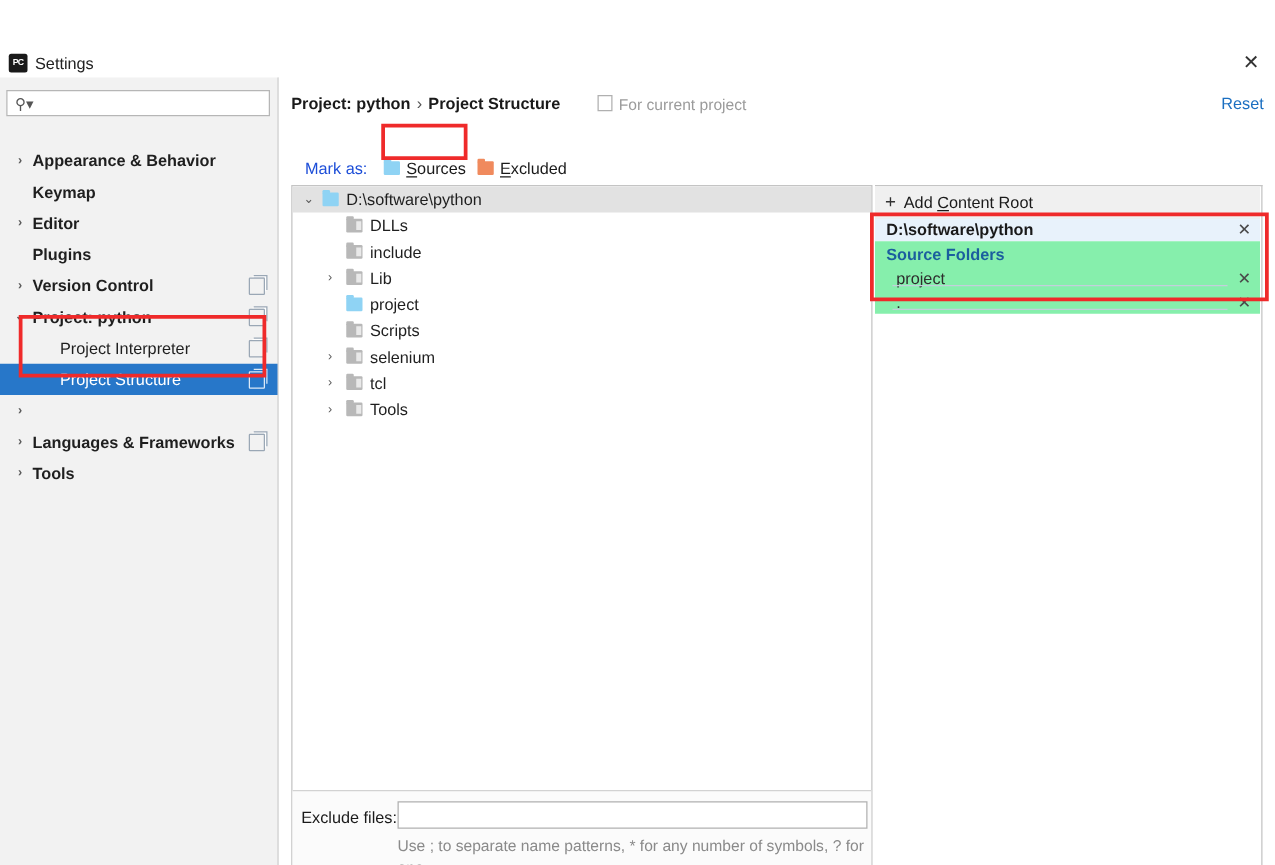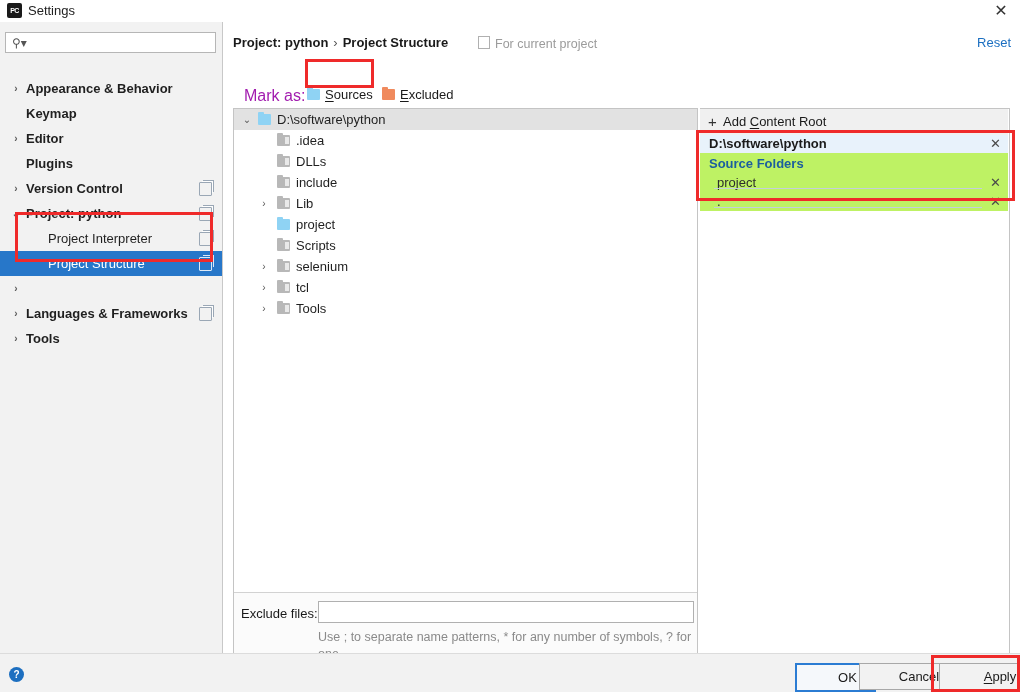--- a/index.html
+++ b/index.html
@@ -5,21 +5,21 @@
   html,body{margin:0;padding:0;}
   body{
     width:1020px;height:692px;
     background:#ffffff;
     font-family:"Liberation Sans", sans-serif;
     font-size:13px;
     color:#1f1f1f;
     overflow:hidden;
     position:relative;
   }
-  .app{position:absolute;inset:0;}
+  .app{position:absolute;inset:0;margin-top:40px;}
 
   
   .titlebar{
     position:absolute;left:0;top:0;width:1020px;height:22px;
     background:#ffffff;
   }
   .title-icon{
     position:absolute;left:7px;top:3px;width:15px;height:15px;
     background:#1a1a1a;border-radius:2px;
     color:#ffffff;font-size:7px;font-weight:bold;
@@ -94,21 +94,21 @@
   }
   .forproj .pico{
     display:inline-block;width:10px;height:11px;
     border:1px solid #b0b0b0;margin-right:5px;vertical-align:-1px;
     box-shadow:inset 0 0 0 1px #ffffff;
   }
   .reset-link{
     position:absolute;right:9px;top:13px;font-size:13px;color:#1b6fc1;cursor:pointer;
   }
   .markas-label{
-    position:absolute;left:21px;top:65px;font-size:16px;color:#a21caf;
+    position:absolute;left:21px;top:65px;font-size:13px;color:#1d4ed8;
   }
   .mark-btn{
     position:absolute;top:62px;height:20px;
     font-size:13px;color:#1a1a1a;cursor:pointer;
     display:flex;align-items:center;
   }
   .mark-btn .fico{
     width:13px;height:11px;margin-right:5px;border-radius:1px 1px 1px 1px;
     position:relative;
   }
@@ -196,21 +196,21 @@
     background:#e8f2fb;
   }
   .rootrow .rtxt{
     position:absolute;left:9px;top:0;font-size:13px;font-weight:bold;color:#1a1a1a;line-height:18px;
   }
   .rootrow .rx{
     position:absolute;right:7px;top:0;font-size:13px;color:#4a4a4a;line-height:18px;cursor:pointer;
   }
   .srcblock{
     position:absolute;left:0;top:44px;width:308px;height:58px;
-    background:#bef264;
+    background:#86efac;
   }
   .src-title{
     position:absolute;left:9px;top:3px;font-size:13px;font-weight:bold;color:#1b5e9e;
   }
   .src-row{
     position:absolute;left:0;width:308px;height:19px;
   }
   .src-row .stxt{
     position:absolute;left:17px;top:0;font-size:13px;color:#2d2d2d;line-height:19px;
   }
@@ -330,24 +330,20 @@
       <span class="fico"></span>
       <span><span class="und">E</span><span>xcluded</span></span>
     </div>
 
     <div class="filepanel">
       <div class="filetree" id="filetree">
           <div class="frow d0 root">
             <span class="farrow">⌄</span>
             <span class="ficon blue"></span>
             <span class="ftxt">D:\software\python</span>
-          </div>
-          <div class="frow d1">
-            <span class="ficon grey"></span>
-            <span class="ftxt">.idea</span>
           </div>
           <div class="frow d1">
             <span class="ficon grey"></span>
             <span class="ftxt">DLLs</span>
           </div>
           <div class="frow d1">
             <span class="ficon grey"></span>
             <span class="ftxt">include</span>
           </div>
           <div class="frow d1">

